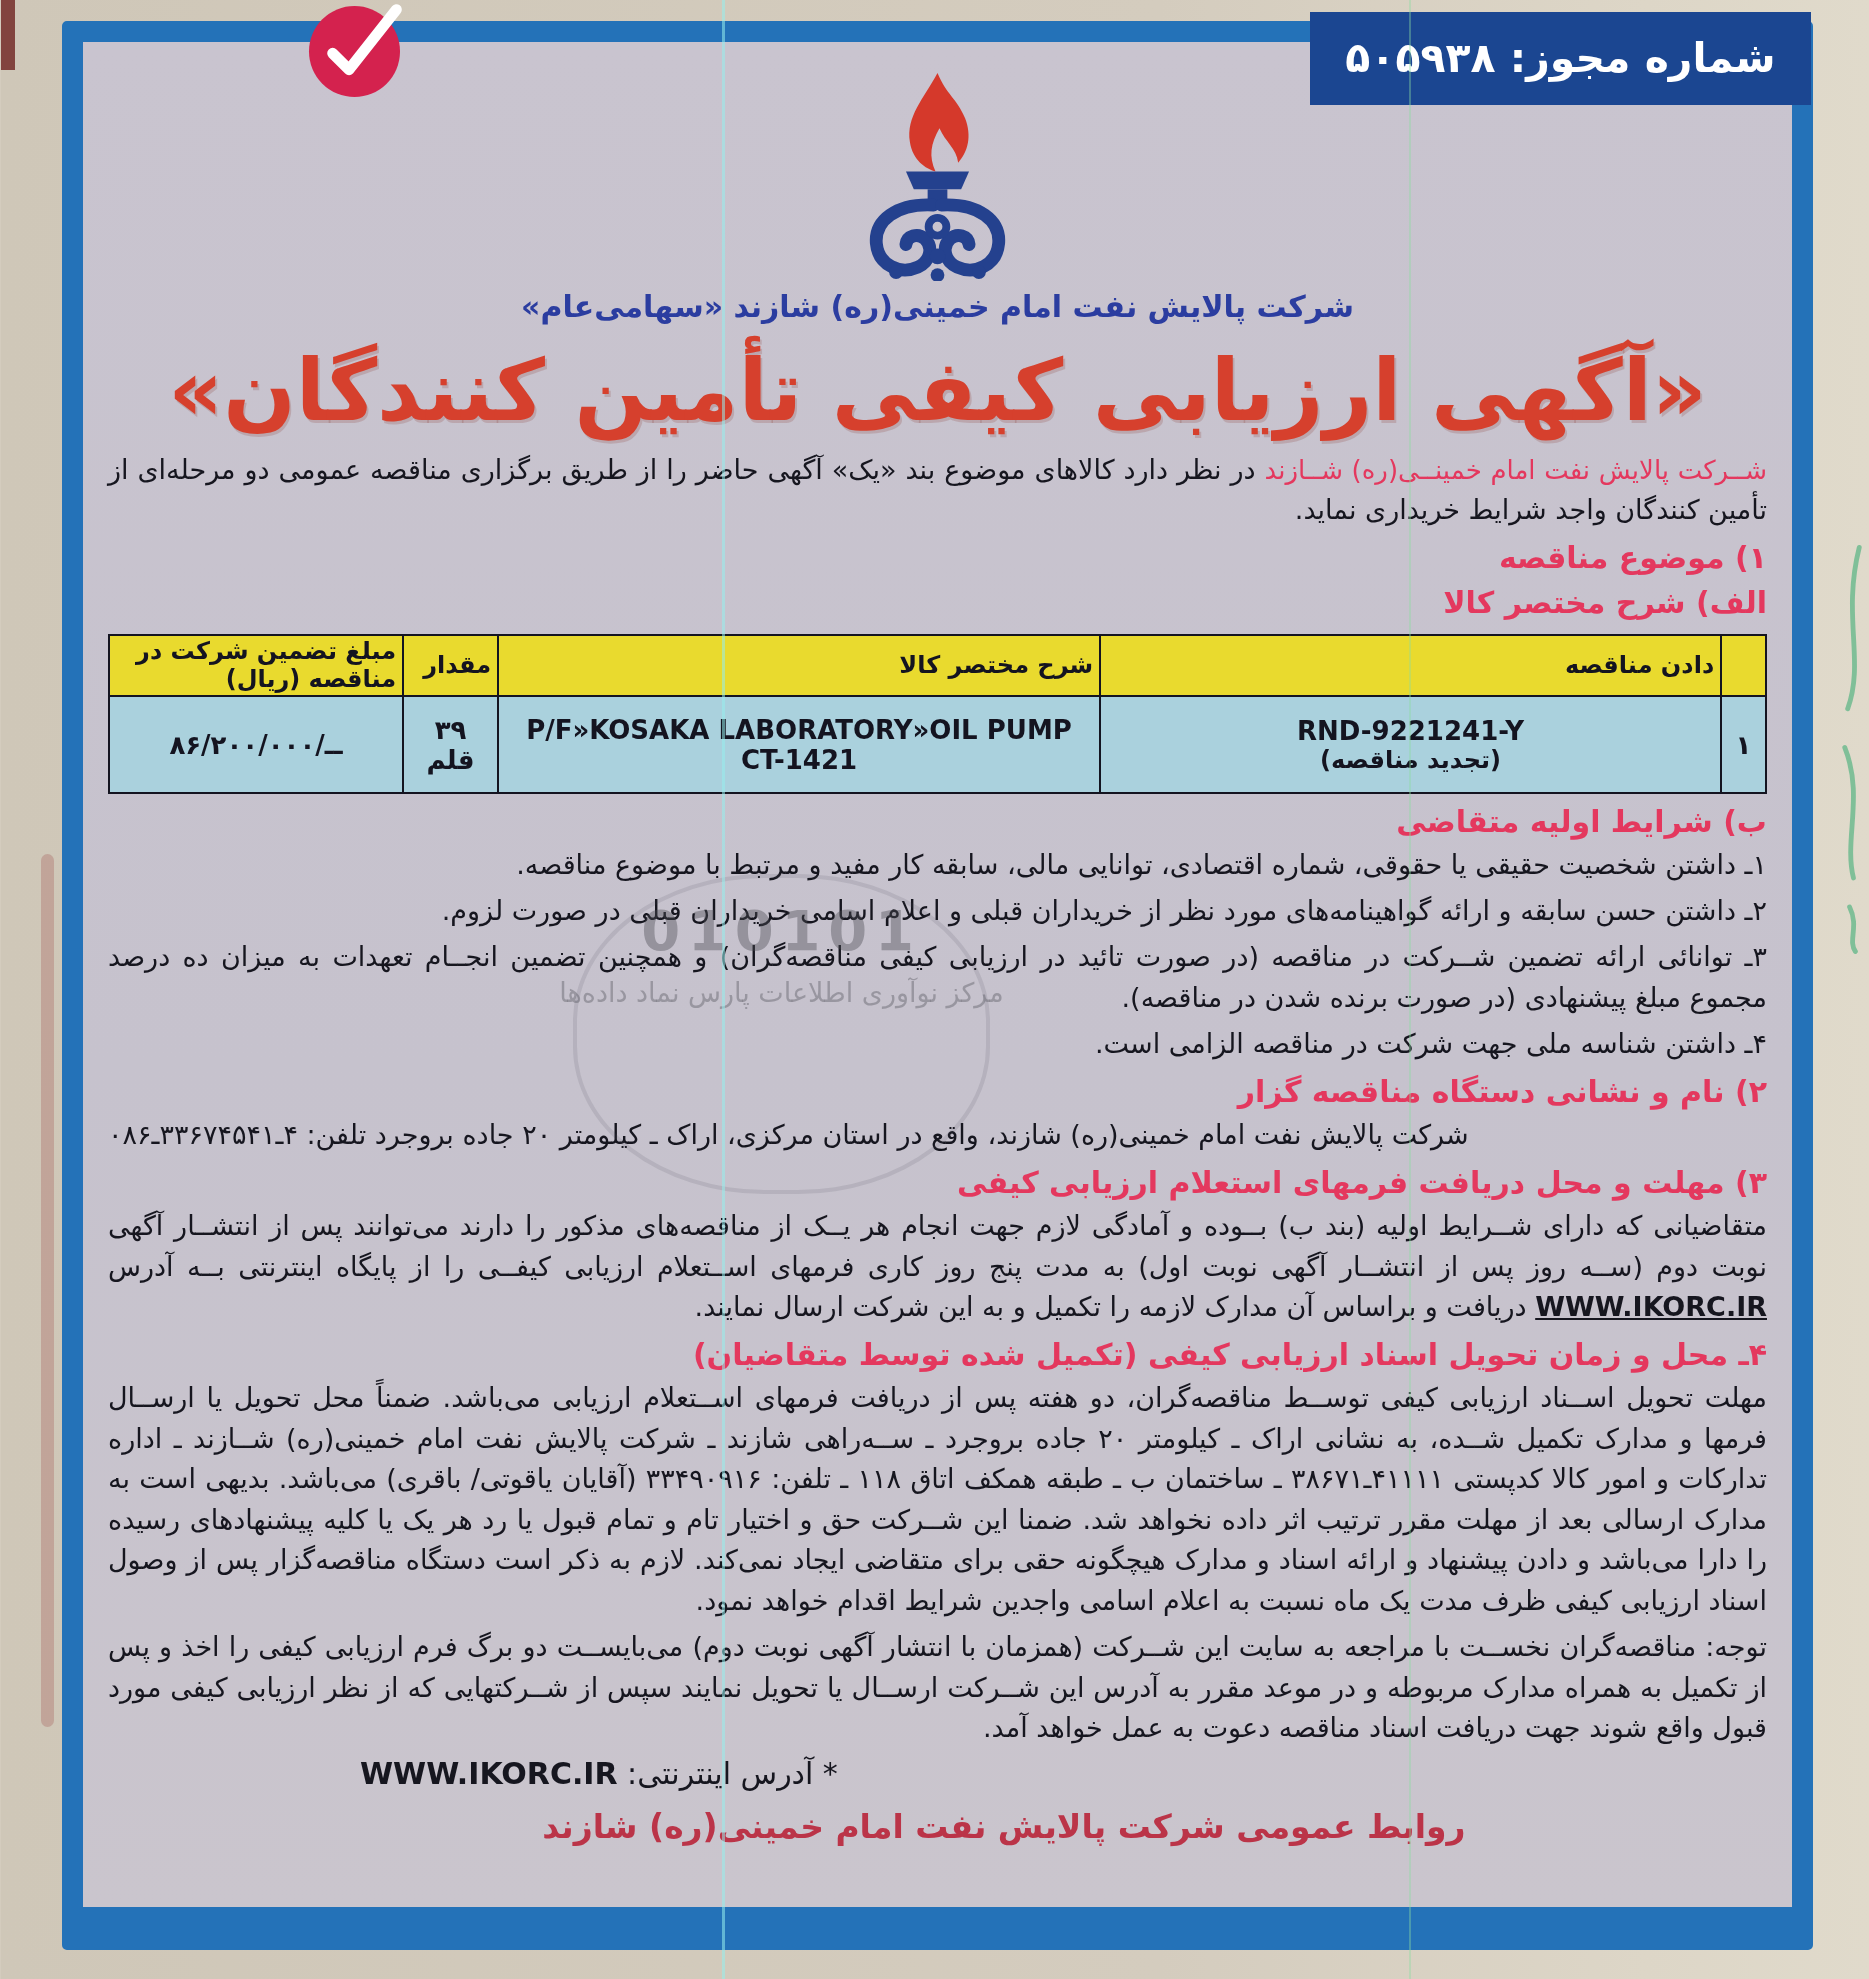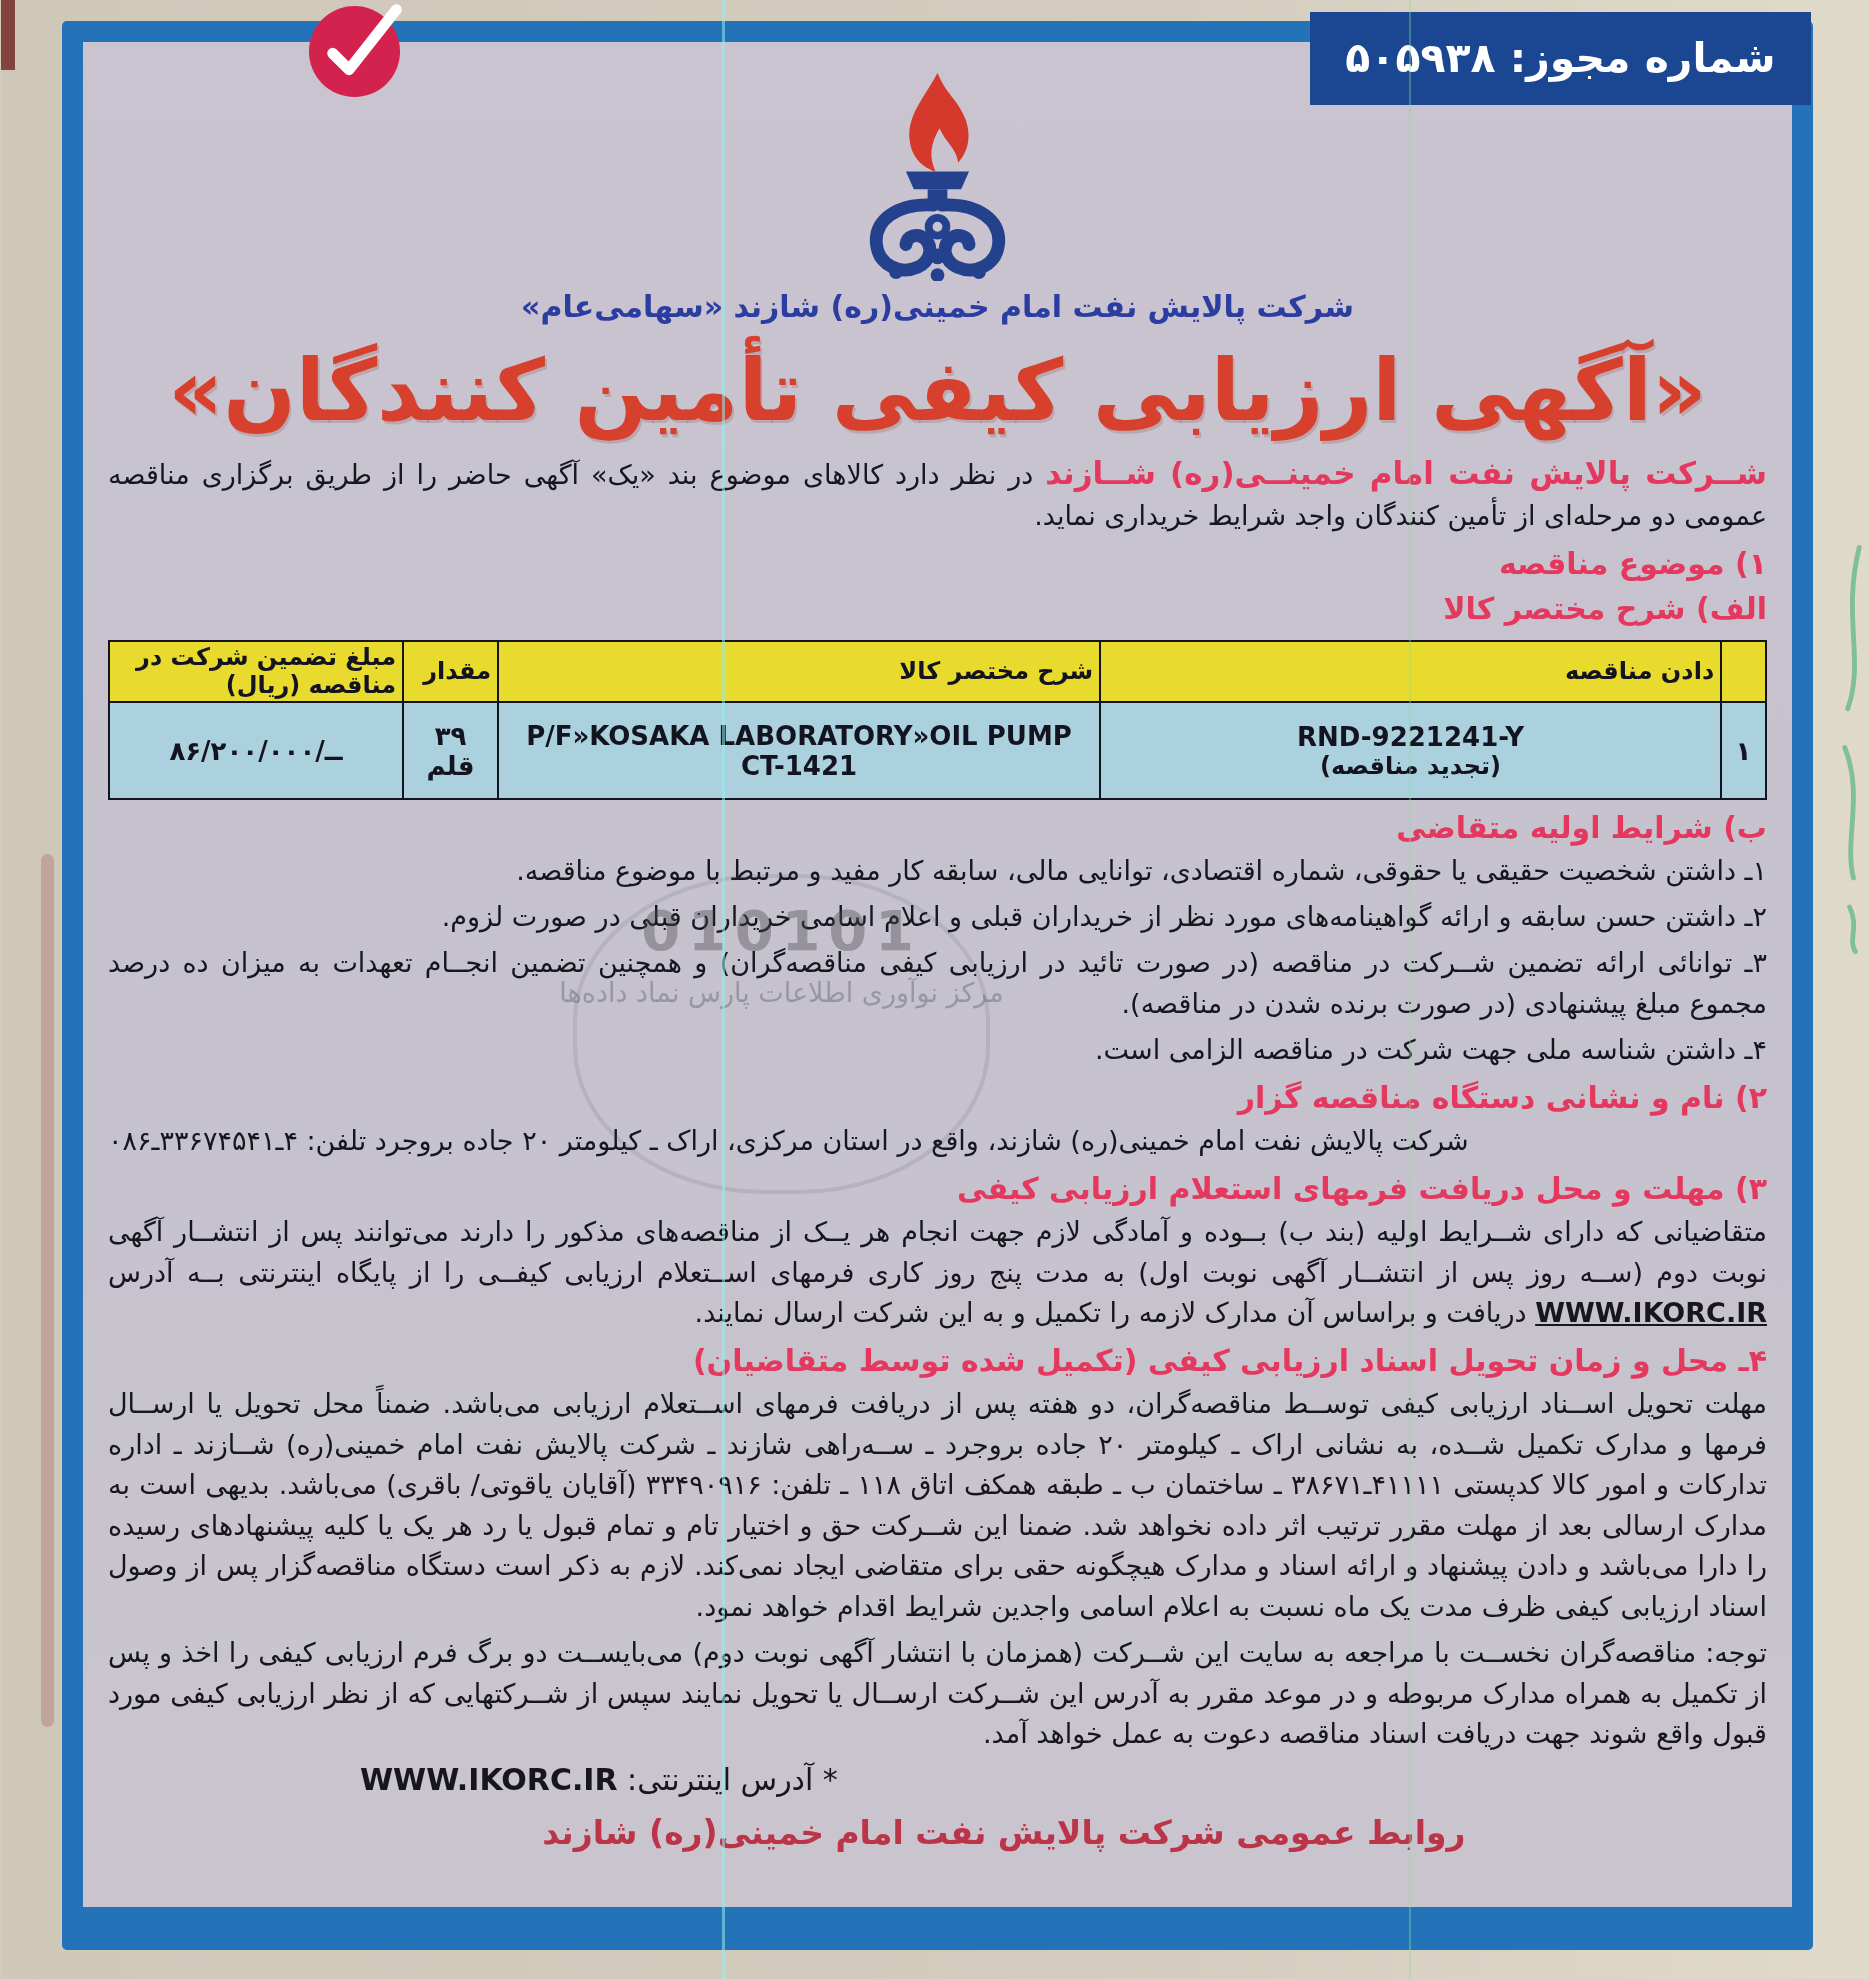--- a/index.html
+++ b/index.html
@@ -65,21 +65,21 @@
     color: #d6402d; transform-origin: center;
     text-shadow: 1.9px 2.9px 0 rgba(130, 40, 25, .18);
   }
 
   
   .para, .item, .addr {
     font-size: 27px; line-height: 1.5; color: #16161f;
     text-align: justify; margin-top: 5.8px;
   }
   .addr { text-align: left; }
-  .lead { color: #e4385e; font-weight: bold; font-size: 31px; }
+  .lead { color: #e4385e; font-weight: normal; font-size: 26px; }
   .h-red {
     color: #e4385e; font-weight: bold; font-size: 30px;
     margin-top: 9.7px; text-align: right;
   }
   .url { direction: ltr; unicode-bidi: embed; font-weight: bold; }
   .url.u { text-decoration: underline; }
   .url-line { font-size: 30px; margin-top: 7.8px; margin-left: 252px; text-align: left; color:#16161f; }
   .footer-line {
     margin-top: 15.5px; width: 72%; margin-right: 10%;
     text-align: center; color: #bb3448; font-weight: bold; font-size: 33px;

